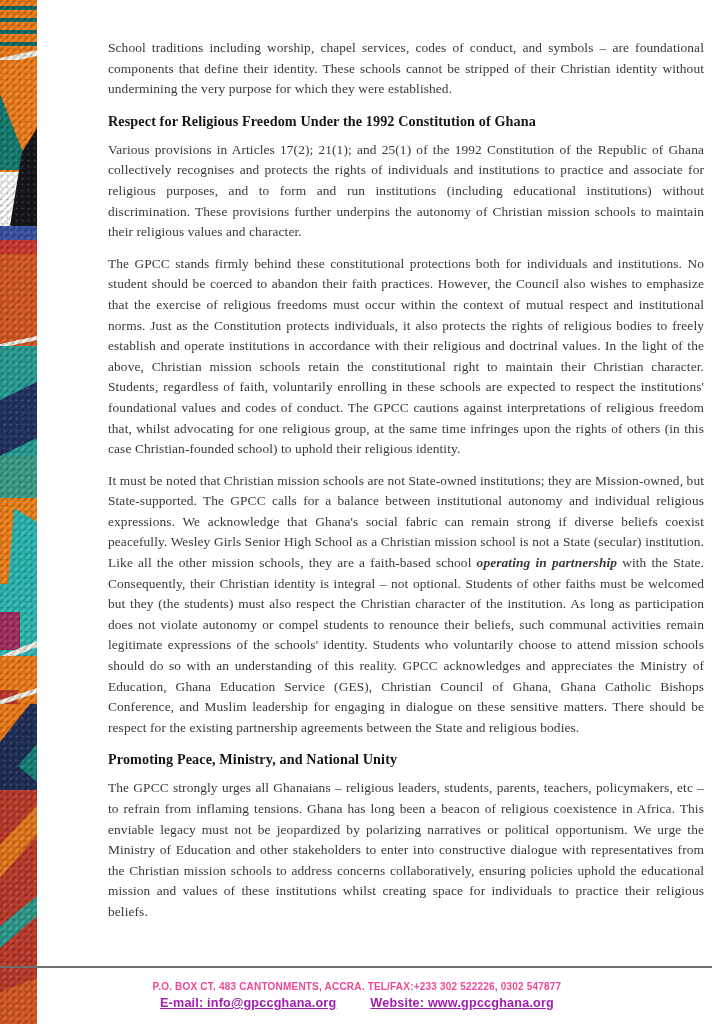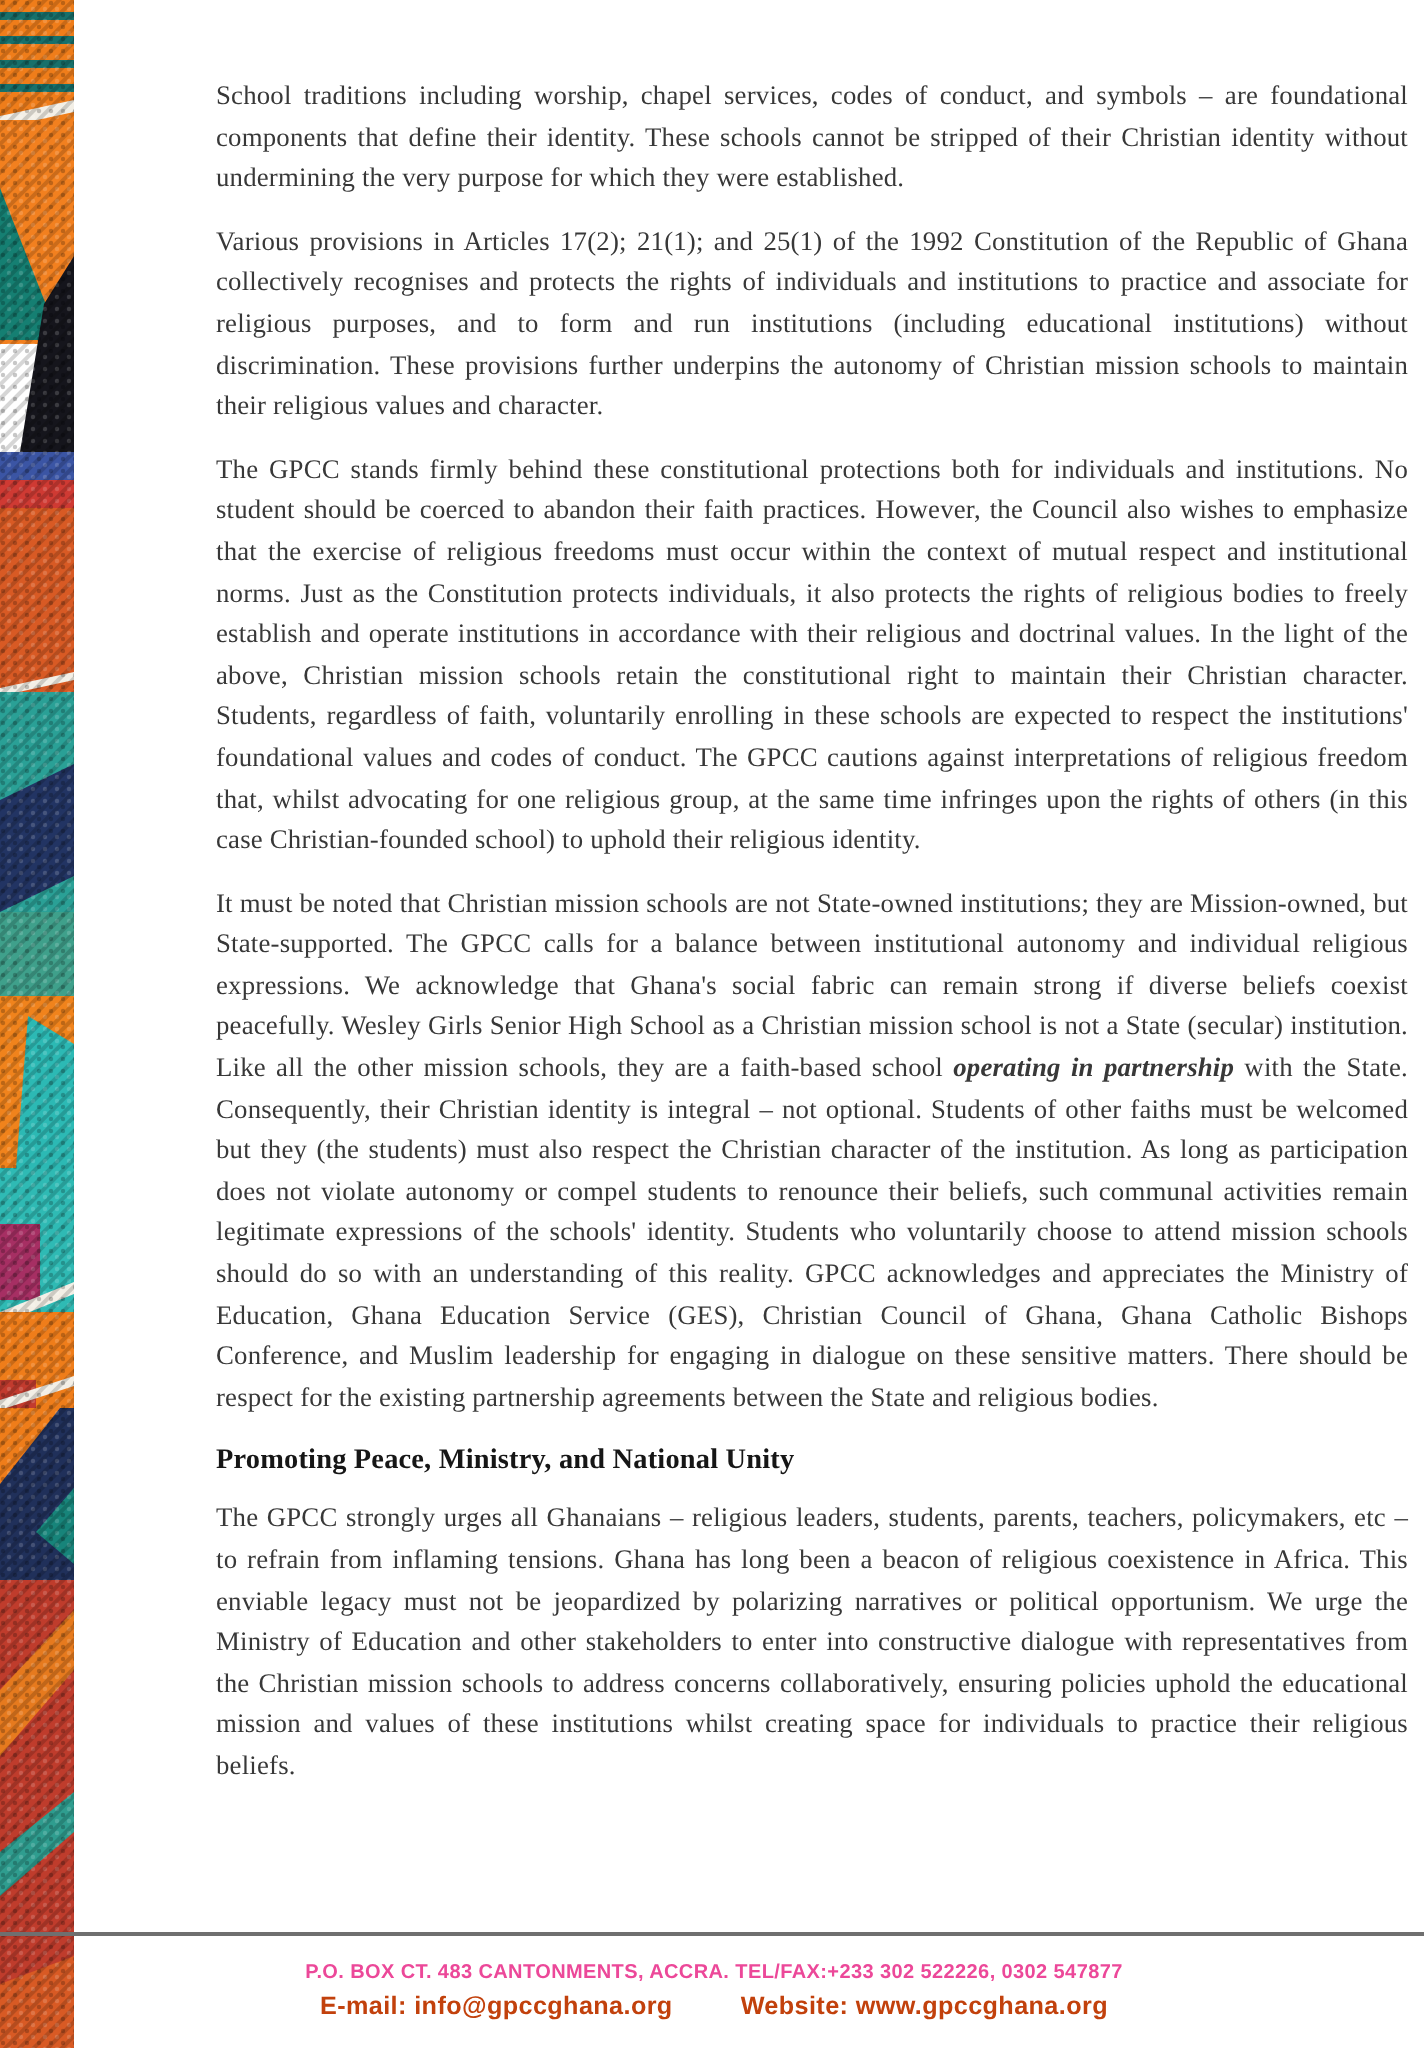--- a/index.html
+++ b/index.html
@@ -23,21 +23,21 @@
   .emph{font-weight:bold;font-style:italic;}
   .divider{
     position:absolute;left:0;top:966px;width:712px;height:2px;
     background:#6f6f6f;
   }
   .footer{
     position:absolute;left:37px;top:978px;width:640px;text-align:center;
     font-family:"Liberation Sans", sans-serif;font-weight:bold;
   }
   .footer-line1{font-size:10px;line-height:17px;color:#ec4899;letter-spacing:0.2px;}
-  .footer-line2{font-size:12.6px;line-height:17px;color:#c2410c;letter-spacing:0.2px;}
+  .footer-line2{font-size:12.6px;line-height:17px;color:#a21caf;letter-spacing:0.2px;text-decoration:underline;}
   .footer-line2 .sep{display:inline-block;width:34px;}
 </style>
 </head>
 <body>
 
 <div class="page">
 
   <div class="kente">
     <svg width="37" height="1024" viewBox="0 0 37 1024" preserveAspectRatio="none" xmlns="http://www.w3.org/2000/svg">
       <defs>
@@ -92,20 +92,21 @@
       <polygon points="0,992 37,978 37,1024 0,1024" fill="#d85a24"></polygon>
 
       <rect x="0" y="0" width="37" height="1024" fill="url(#dots)"></rect>
       <rect x="0" y="0" width="37" height="1024" fill="url(#hatch)"></rect>
     </svg>
   </div>
 
   <div class="content">
     <p>School traditions including worship, chapel services, codes of conduct, and symbols – are foundational components that define their identity.  These schools cannot be stripped of their Christian identity without undermining the very purpose for which they were established.</p>
 
+    <h2>Respect for Religious Freedom Under the 1992 Constitution of Ghana</h2>
     <p>Various provisions in Articles 17(2); 21(1); and 25(1) of the 1992 Constitution of the Republic of Ghana collectively recognises and protects the rights of individuals and institutions to practice and associate for religious purposes, and to form and run institutions (including educational institutions) without discrimination.  These provisions further underpins the autonomy of Christian mission schools to maintain their religious values and character.</p>
     <p>The GPCC stands firmly behind these constitutional protections both for individuals and institutions.  No student should be coerced to abandon their faith practices.  However, the Council also wishes to emphasize that the exercise of religious freedoms must occur within the context of mutual respect and institutional norms.  Just as the Constitution protects individuals, it also protects the rights of religious bodies to freely establish and operate institutions in accordance with their religious and doctrinal values.  In the light of the above, Christian mission schools retain the constitutional right to maintain their Christian character.  Students, regardless of faith, voluntarily enrolling in these schools are expected to respect the institutions' foundational values and codes of conduct.  The GPCC cautions against interpretations of religious freedom that, whilst advocating for one religious group, at the same time infringes upon the rights of others (in this case Christian-founded school) to uphold their religious identity.</p>
 
     <p><span>It must be noted that Christian mission schools are not State-owned institutions; they are Mission-owned, but State-supported.  The GPCC calls for a balance between institutional autonomy and individual religious expressions.  We acknowledge that Ghana's social fabric can remain strong if diverse beliefs coexist peacefully.  Wesley Girls Senior High School as a Christian mission school is not a State (secular) institution.  Like all the other mission schools, they are a faith-based school </span><span class="emph">operating in partnership</span><span> with the State.  Consequently, their Christian identity is integral – not optional.  Students of other faiths must be welcomed but they (the students) must also respect the Christian character of the institution.  As long as participation does not violate autonomy or compel students to renounce their beliefs, such communal activities remain legitimate expressions of the schools' identity.  Students who voluntarily choose to attend mission schools should do so with an understanding of this reality.  GPCC acknowledges and appreciates the Ministry of Education, Ghana Education Service (GES), Christian Council of Ghana, Ghana Catholic Bishops Conference, and Muslim leadership for engaging in dialogue on these sensitive matters.  There should be respect for the existing partnership agreements between the State and religious bodies.</span></p>
 
     <h2>Promoting Peace, Ministry, and National Unity</h2>
     <p>The GPCC strongly urges all Ghanaians – religious leaders, students, parents, teachers, policymakers, etc – to refrain from inflaming tensions.  Ghana has long been a beacon of religious coexistence in Africa.  This enviable legacy must not be jeopardized by polarizing narratives or political opportunism.  We urge the Ministry of Education and other stakeholders to enter into constructive dialogue with representatives from the Christian mission schools to address concerns collaboratively, ensuring policies uphold the educational mission and values of these institutions whilst creating space for individuals to practice their religious beliefs.</p>
   </div>
 
   <div class="divider"></div>

